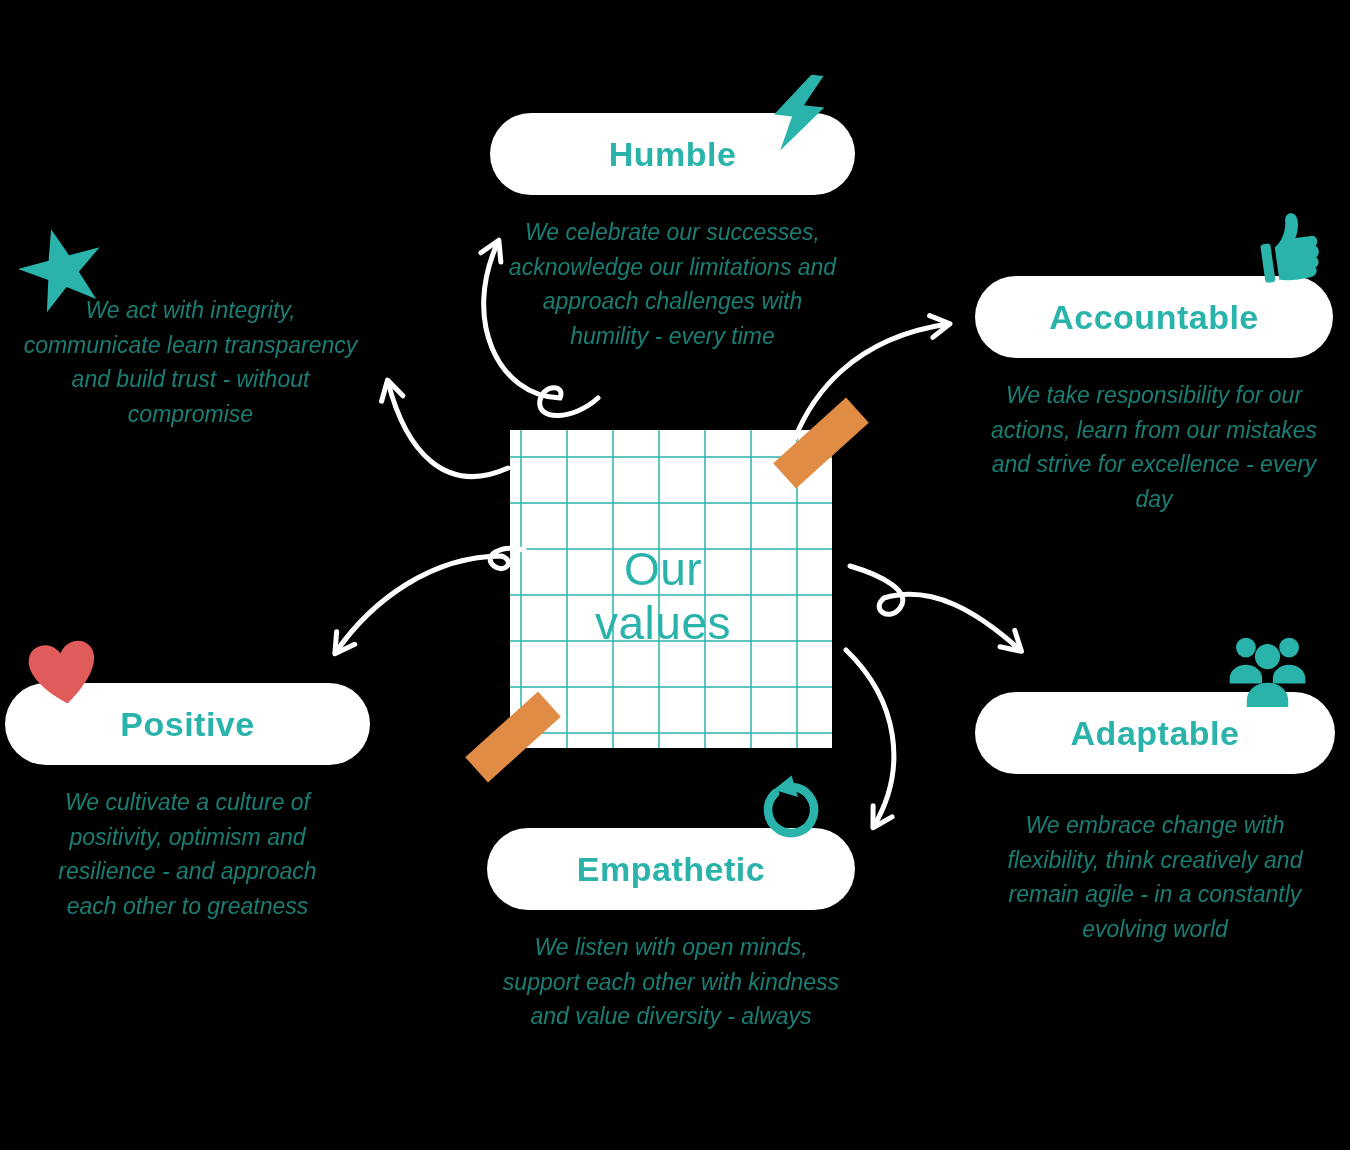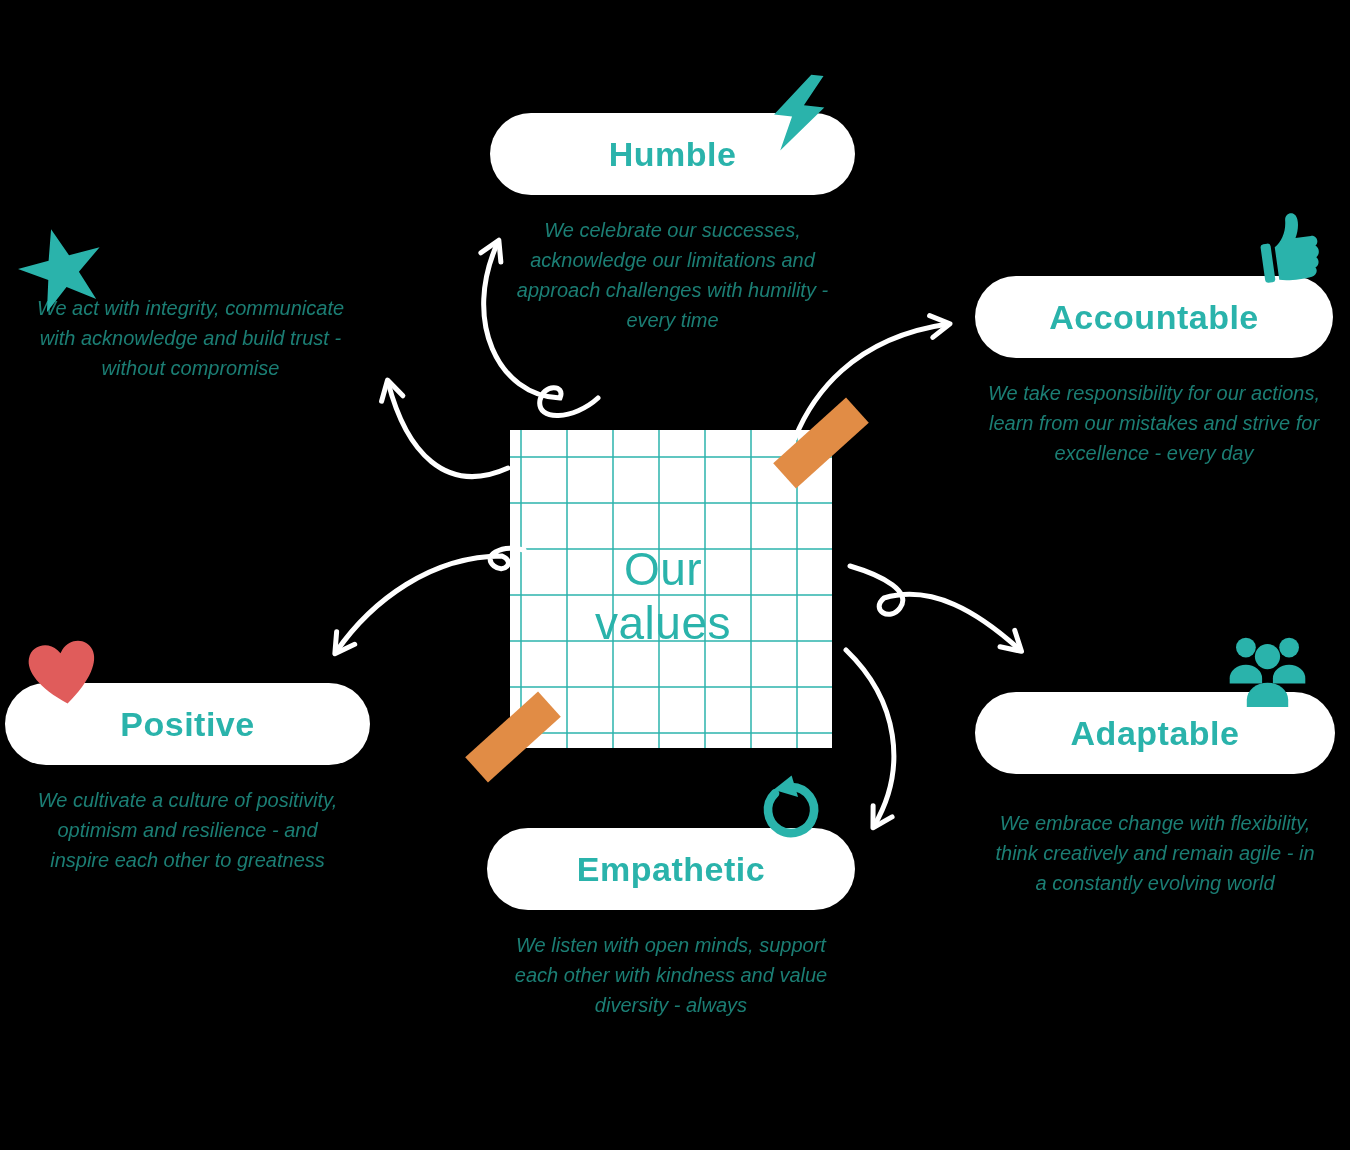--- a/index.html
+++ b/index.html
@@ -42,21 +42,21 @@
   
   .value{position:absolute;}
   .pill{
     width:100%;height:82px;background:#ffffff;border-radius:60px;
     display:flex;align-items:center;justify-content:center;
   }
   .pill h2{
     margin:0;color:#2ab3ab;font-size:34px;font-weight:700;letter-spacing:.5px;
   }
   .desc{
-    margin:20px auto 0;color:#1b7e74;font-style:italic;font-size:20px;
+    margin:20px auto 0;color:#1b7e74;font-style:italic;font-size:23px;
     line-height:1.5;text-align:center;font-weight:500;
   }
   .icon{position:absolute;display:block;}
   .icon svg{display:block;width:100%;height:100%;}
 
   .value-humble{left:490px;top:113px;width:365px;}
   .value-humble .desc{width:340px;}
   .icon-lightning{left:268px;top:-41px;width:82px;height:82px;transform:rotate(6deg);}
 
   .value-honest{left:8px;top:273px;width:365px;}
@@ -119,21 +119,21 @@
     </div>
     <p class="desc">We celebrate our successes, acknowledge our limitations and approach challenges with humility - every time</p>
   </section>
 
   <section class="value value-honest">
     <span class="icon icon-star">
       <svg viewBox="0 0 100 100">
           <polygon points="50,2 62,36 98,36 68,57 79,92 50,70 21,92 32,57 2,36 38,36" fill="#2ab3ab"></polygon>
         </svg>
     </span>
-    <p class="desc">We act with integrity, communicate with acknowledge and build trust - without compromise</p>
+    <p class="desc">We act with integrity, communicate learn transparency and build trust - without compromise</p>
   </section>
 
   <section class="value value-accountable">
     <span class="icon icon-thumbs-up">
       <svg viewBox="0 0 100 100">
         <g fill="#2ab3ab">
           <rect x="20" y="44" width="13" height="50" rx="4"></rect>
           <path d="M38 92 V50 C48 44 55 32 56 18 C56.5 9 66 7 70 13 C74 20 71 33 66 42 H86 C93 42 96 51 90 55 C95 59 94 67 89 70 C93 74 91 81 86 83 C89 87 86 93 80 94 C67 96 48 95 38 92 Z"></path>
         </g>
       </svg>
@@ -146,21 +146,21 @@
 
   <section class="value value-positive">
     <span class="icon icon-heart">
       <svg viewBox="0 0 100 100">
           <path d="M50 90 C18 66 6 44 11 29 C16 14 36 11 47 24 L50 28 L53 24 C64 11 84 14 89 29 C94 44 82 66 50 90 Z" fill="#e05c5b"></path>
         </svg>
     </span>
     <div class="pill">
       <h2>Positive</h2>
     </div>
-    <p class="desc">We cultivate a culture of positivity, optimism and resilience - and inspire each other to greatness</p>
+    <p class="desc">We cultivate a culture of positivity, optimism and resilience - and approach each other to greatness</p>
   </section>
 
   <section class="value value-adaptable">
     <span class="icon icon-people">
       <svg viewBox="0 0 100 100">
         <g fill="#2ab3ab">
           <circle cx="26" cy="24" r="11"></circle>
           <path d="M8 58 a18 15 0 0 1 36 0 v6 H8 Z"></path>
           <circle cx="74" cy="24" r="11"></circle>
           <path d="M56 58 a18 15 0 0 1 36 0 v6 H56 Z"></path>

